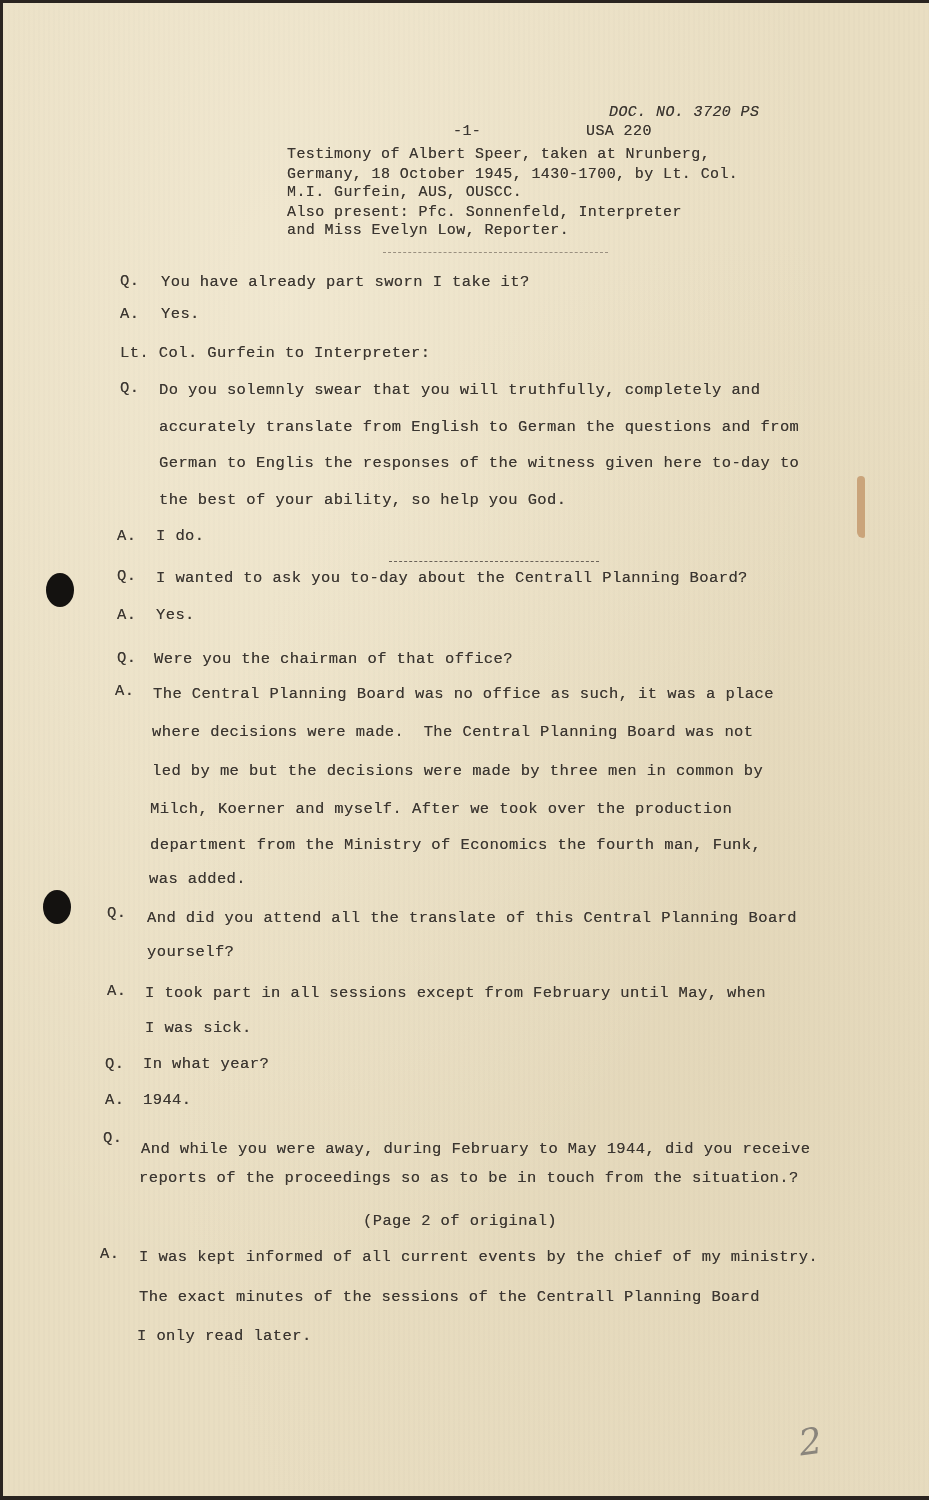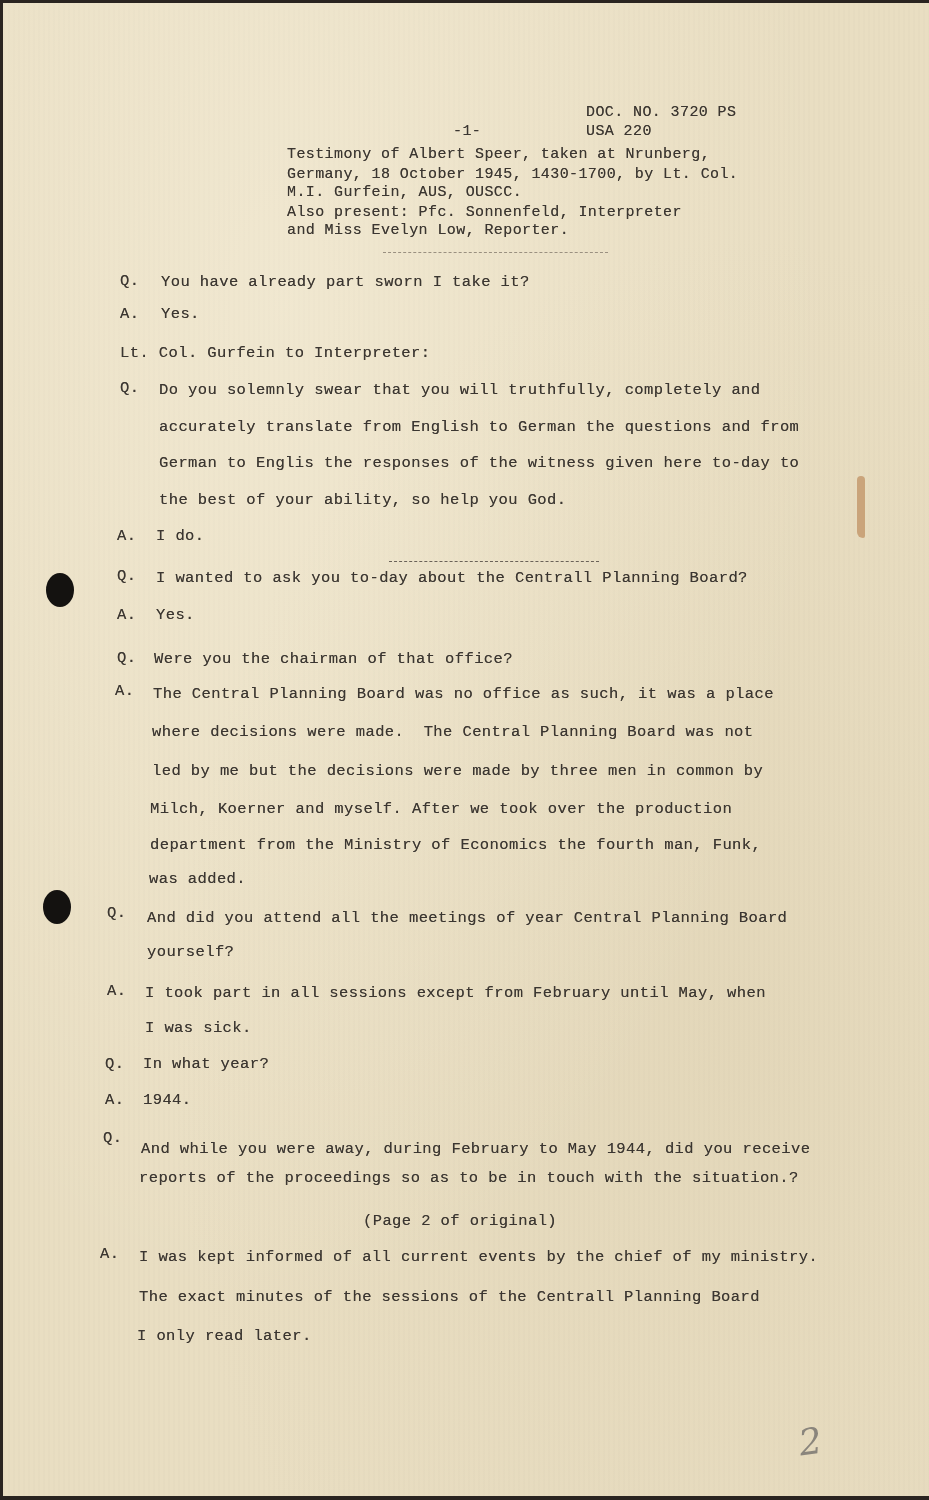--- a/index.html
+++ b/index.html
@@ -57,21 +57,21 @@
       font-style: italic;
       color: #8a857c;
       transform: rotate(-8deg);
     }
   </style>
 </head>
 <body>
 
 <div class="page">
 
-  <div class="t hdr" style="left:583px; top:101px;">DOC. NO. 3720 PS</div>
+  <div class="t hdr" style="left:606px; top:101px;font-style:italic;">DOC. NO. 3720 PS</div>
   <div class="t hdr" style="left:450px; top:120px;">-1-</div>
   <div class="t hdr" style="left:583px; top:120px;">USA 220</div>
 
   <div class="t hdr" style="left:284px; top:143px;">Testimony of Albert Speer, taken at Nrunberg,</div>
   <div class="t hdr" style="left:284px; top:163px;">Germany, 18 October 1945, 1430-1700, by Lt. Col.</div>
   <div class="t hdr" style="left:284px; top:181px;">M.I. Gurfein, AUS, OUSCC.</div>
   <div class="t hdr" style="left:284px; top:201px;">Also present: Pfc. Sonnenfeld, Interpreter</div>
   <div class="t hdr" style="left:284px; top:219px;">and Miss Evelyn Low, Reporter.</div>
 
   <div class="dash faint" style="left:380px; top:249px; width:225px;"></div>
@@ -106,36 +106,36 @@
 
   <div class="t" style="left:112px; top:679px;">A.</div>
   <div class="t" style="left:150px; top:682px;">The Central Planning Board was no office as such, it was a place</div>
   <div class="t" style="left:149px; top:720px;">where decisions were made.  The Central Planning Board was not</div>
   <div class="t" style="left:149px; top:759px;">led by me but the decisions were made by three men in common by</div>
   <div class="t" style="left:147px; top:797px;">Milch, Koerner and myself. After we took over the production</div>
   <div class="t" style="left:147px; top:833px;">department from the Ministry of Economics the fourth man, Funk,</div>
   <div class="t" style="left:146px; top:867px;">was added.</div>
 
   <div class="t" style="left:104px; top:901px;">Q.</div>
-  <div class="t" style="left:144px; top:906px;">And did you attend all the meetings of year Central Planning Board</div>
+  <div class="t" style="left:144px; top:906px;">And did you attend all the translate of this Central Planning Board</div>
   <div class="t" style="left:144px; top:940px;">yourself?</div>
 
   <div class="t" style="left:104px; top:979px;">A.</div>
   <div class="t" style="left:142px; top:981px;">I took part in all sessions except from February until May, when</div>
   <div class="t" style="left:142px; top:1016px;">I was sick.</div>
 
   <div class="t" style="left:102px; top:1052px;">Q.</div>
   <div class="t" style="left:140px; top:1052px;">In what year?</div>
 
   <div class="t" style="left:102px; top:1088px;">A.</div>
   <div class="t" style="left:140px; top:1088px;">1944.</div>
 
   <div class="t" style="left:100px; top:1126px;">Q.</div>
   <div class="t" style="left:138px; top:1128px;margin-top:9px;">And while you were away, during February to May 1944, did you receive</div>
-  <div class="t" style="left:136px; top:1166px;">reports of the proceedings so as to be in touch with the situation.?</div>
+  <div class="t" style="left:136px; top:1166px;">reports of the proceedings so as to be in touch from the situation.?</div>
 
   <div class="t" style="left:360px; top:1209px;">(Page 2 of original)</div>
 
   <div class="t" style="left:97px; top:1242px;">A.</div>
   <div class="t" style="left:136px; top:1245px;">I was kept informed of all current events by the chief of my ministry.</div>
   <div class="t" style="left:136px; top:1285px;">The exact minutes of the sessions of the Centrall Planning Board</div>
   <div class="t" style="left:134px; top:1324px;">I only read later.</div>
 
   <div class="punch" style="left:43px; top:570px;"></div>
   <div class="punch" style="left:40px; top:887px;"></div>

